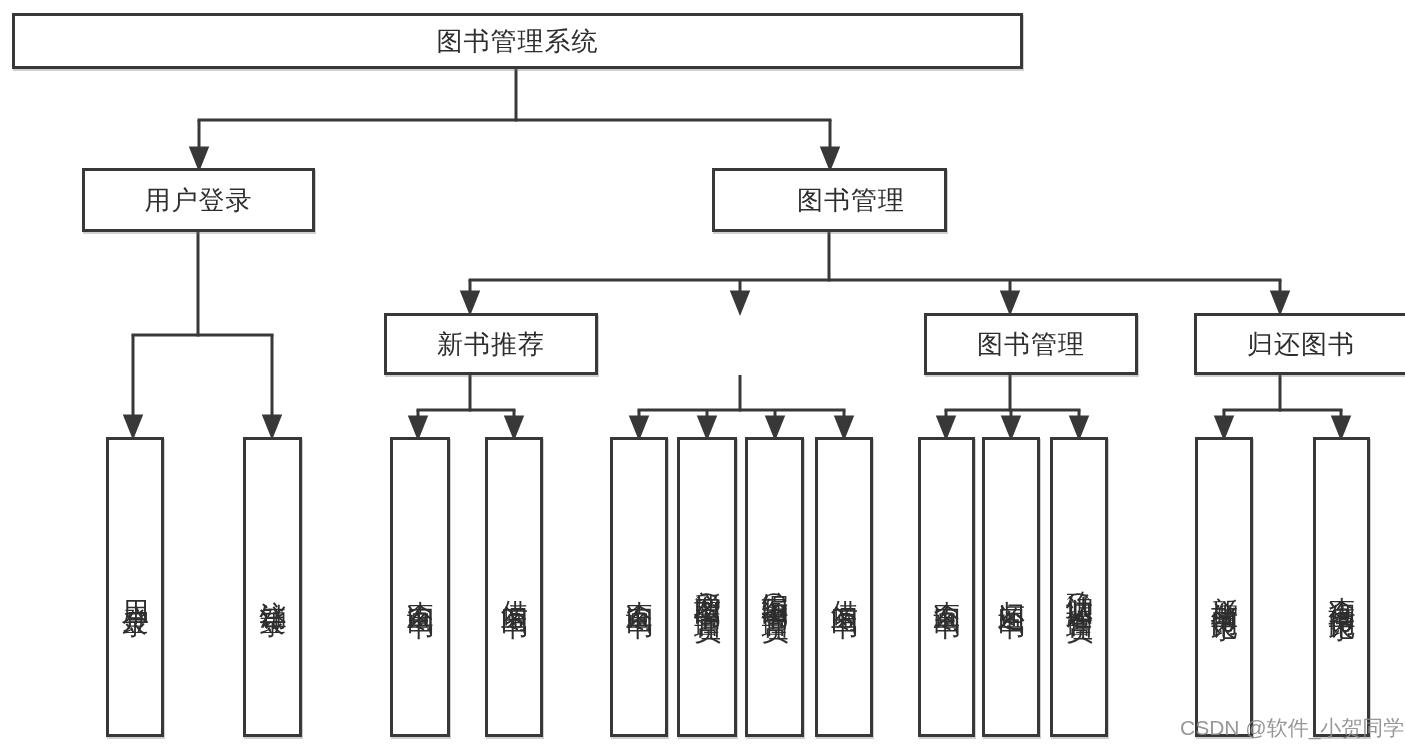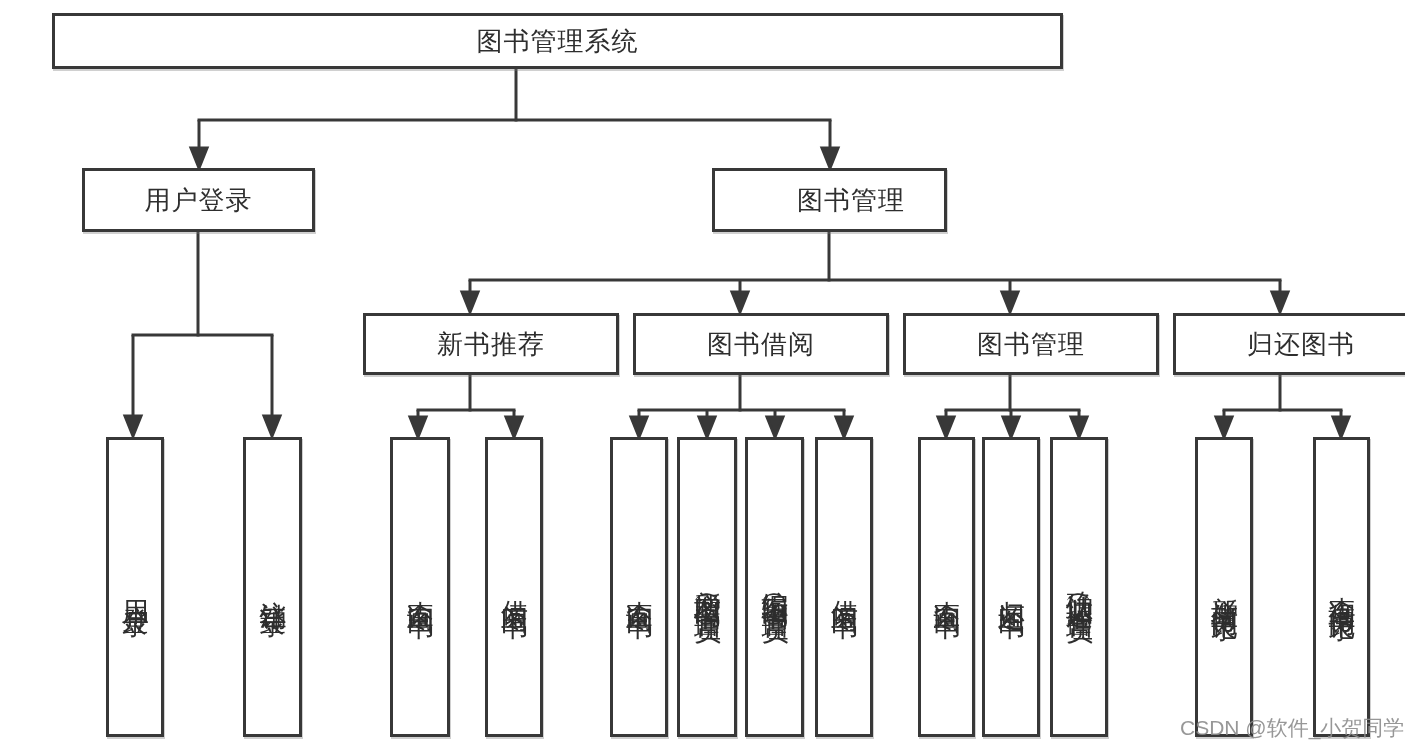--- a/index.html
+++ b/index.html
@@ -23,24 +23,24 @@
     background: #ffffff;
     display: flex;
     align-items: center;
     justify-content: center;
     color: #2e2e2e;
     font-size: 26px;
     letter-spacing: 1px;
     box-shadow: 1px 2px 0 rgba(120,120,120,0.35);
     white-space: nowrap;
   }
-  .node.root   { left: 12px;  top: 13px;  width: 1011px; height: 56px; margin-left: 40px; }
+  .node.root   { left: 12px;  top: 13px;  width: 1011px; height: 56px; }
   .node.lvl2-a { left: 82px;  top: 168px; width: 233px;  height: 64px; }
   .node.lvl2-b { left: 712px; top: 168px; width: 235px;  height: 64px; padding-left: 43px; }
-  .node.grp    { top: 313px;  width: 256px; height: 62px; }
+  .node.grp    { top: 313px;  width: 214px; height: 62px; margin-left: 21px; }
   .node.grp-1  { left: 363px; }
   .node.grp-2  { left: 633px; }
   .node.grp-3  { left: 903px; }
   .node.grp-4  { left: 1173px; }
   .leaf {
     position: absolute;
     top: 437px;
     height: 300px;
     box-sizing: border-box;
     border: 3px solid #383838;
@@ -157,23 +157,20 @@
   <div class="node lvl2-a">
     <span>用户登录</span>
   </div>
   <div class="node lvl2-b">
     <span>图书管理</span>
   </div>
 
   <div class="node grp grp-1">
     <span>新书推荐</span>
   </div>
-  <div class="node grp grp-2">
-    <span>图书借阅</span>
-  </div>
   <div class="node grp grp-3">
     <span>图书管理</span>
   </div>
   <div class="node grp grp-4">
     <span>归还图书</span>
   </div>
 
   <div class="leaf l1">
     <span class="vtext">用户登录</span>
   </div>

